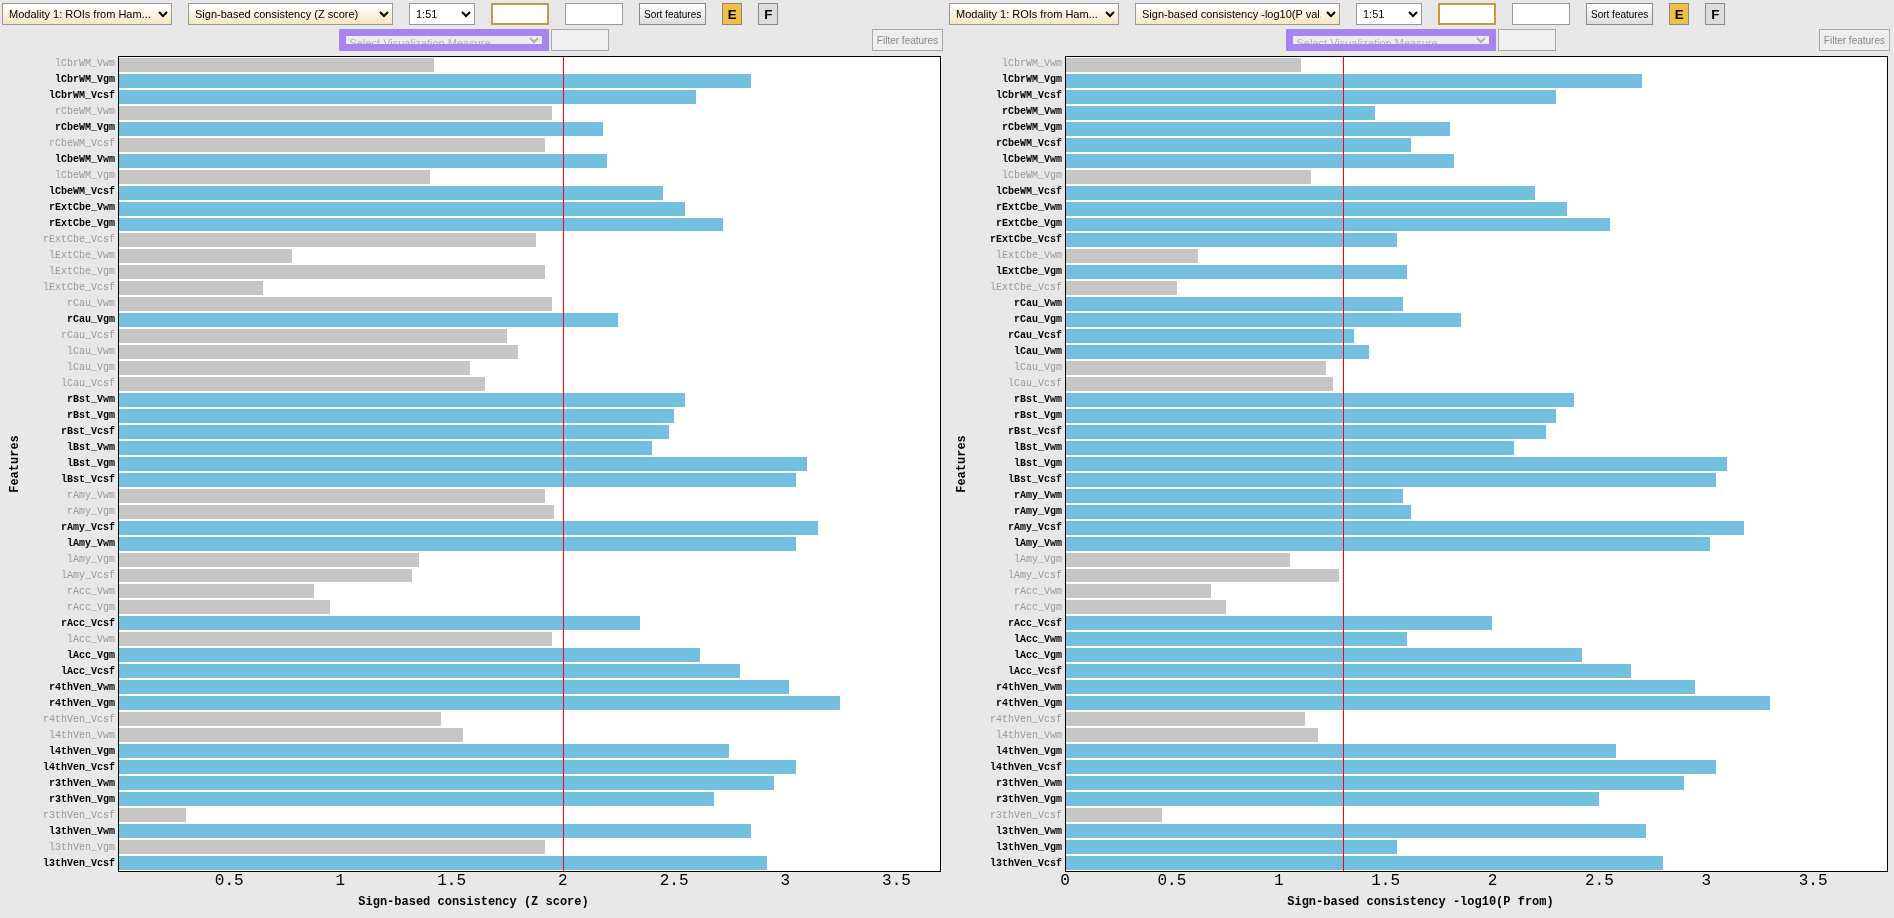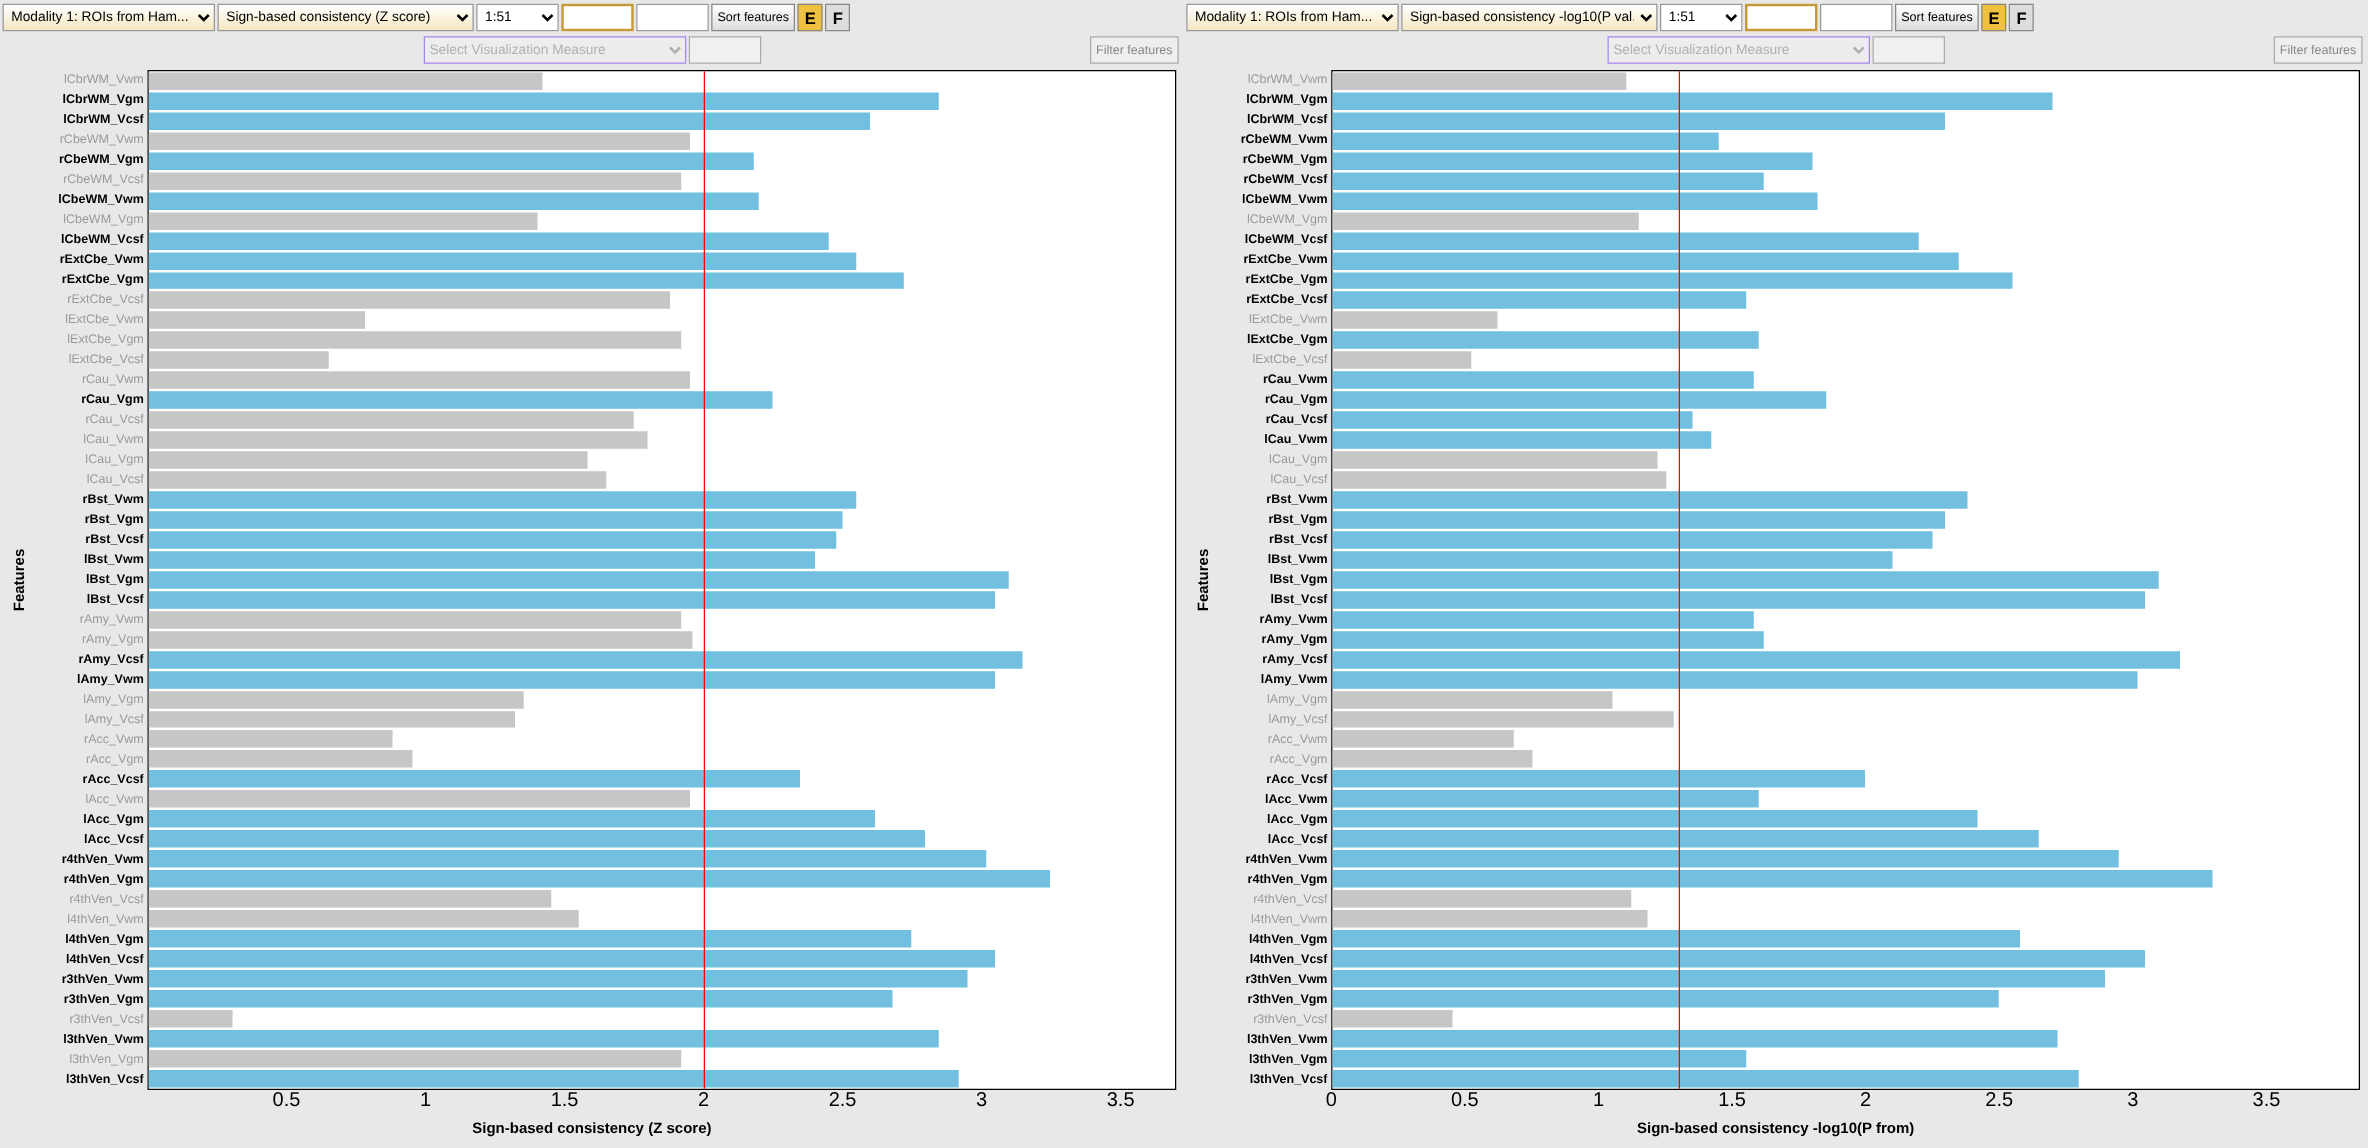--- a/index.html
+++ b/index.html
@@ -1,33 +1,33 @@
 <!DOCTYPE html>
 <html><head>
 <meta charset="utf-8">
 <style>
 * { box-sizing: border-box; margin: 0; padding: 0; }
 body { background: #e8e8e8; font-family: Verdana, Geneva, sans-serif; font-size: 11px; display: flex; width: 1894px; height: 918px; }
 .panel { width: 947px; height: 918px; padding: 2px; display: flex; flex-direction: column; }
-.toolbar { display: flex; gap: 2px; align-items: center; height: 24px; }
+.toolbar { display: flex; gap: 16px; align-items: center; height: 24px; }
 .toolbar select, .toolbar input { height: 22px; font-size: 11px; border: 1px solid #999; background: #fff; padding: 1px 2px; }
 .toolbar .sel-mod { width: 170px; background: linear-gradient(#fff,#f5e7c0); }
 .toolbar .sel-metric { width: 205px; background: linear-gradient(#fff,#f5e7c0); }
 .toolbar .sel-range { width: 66px; }
 .toolbar .inp-a { width: 58px; border: 2px solid #c49a3a; }
 .toolbar .inp-b { width: 58px; }
 .toolbar .btn { height: 22px; font-size: 10px; background: linear-gradient(#fff,#ddd); border: 1px solid #888; cursor: pointer; padding: 0 4px; }
 .toolbar .btn-sq { width: 20px; height: 22px; font-weight: bold; border: 1px solid #888; cursor: pointer; }
 .btn-e { background: #f0c040; }
 .btn-f { background: #ddd; }
 .toolbar2 { display: flex; gap: 2px; align-items: center; height: 24px; justify-content: center; position: relative; margin-top: 2px; }
-.toolbar2 .sel-viz { width: 210px; height: 22px; color: #999; background: #f0f0f0; border: 1px solid #8b5cf6; font-size: 11px; }
+.toolbar2 .sel-viz { width: 210px; height: 22px; color: #999; background: #f0f0f0; border: 7px solid #8b5cf6; font-size: 11px; }
 .toolbar2 .inp-viz { width: 58px; height: 22px; border: 1px solid #aaa; background: #f0f0f0; }
 .toolbar2 .btn-filter { position: absolute; right: 2px; height: 22px; font-size: 10px; color: #888; background: #eee; border: 1px solid #aaa; padding: 0 4px; }
-.chart-area { flex: 1; background: #e8e8e8; padding: 4px; display: flex; }
+.chart-area { flex: 1; background: #e8e8e8; padding: 4px; display: flex; font-family: Liberation Mono, monospace; }
 .chart-box { flex: 1; display: flex; flex-direction: column; }
 .plot-row { flex: 1; display: flex; }
 .ylabel-box { width: 18px; display: flex; align-items: center; justify-content: center; }
 .ylabel { transform: rotate(-90deg); font-weight: bold; font-size: 12px; white-space: nowrap; }
 .feat-labels { width: 94px; display: flex; flex-direction: column; font-size: 10px; text-align: right; padding-right: 3px; }
 .feat-labels div { flex: 1; display: flex; align-items: center; justify-content: flex-end; white-space: nowrap; line-height: 1; overflow: hidden; }
 .feat-labels .sig { color: #000; font-weight: bold; }
 .feat-labels .ns { color: #999; }
 .plot { flex: 1; background: #fff; border: 1px solid #000; position: relative; }
 .bars { position: absolute; inset: 0; display: flex; flex-direction: column; }

